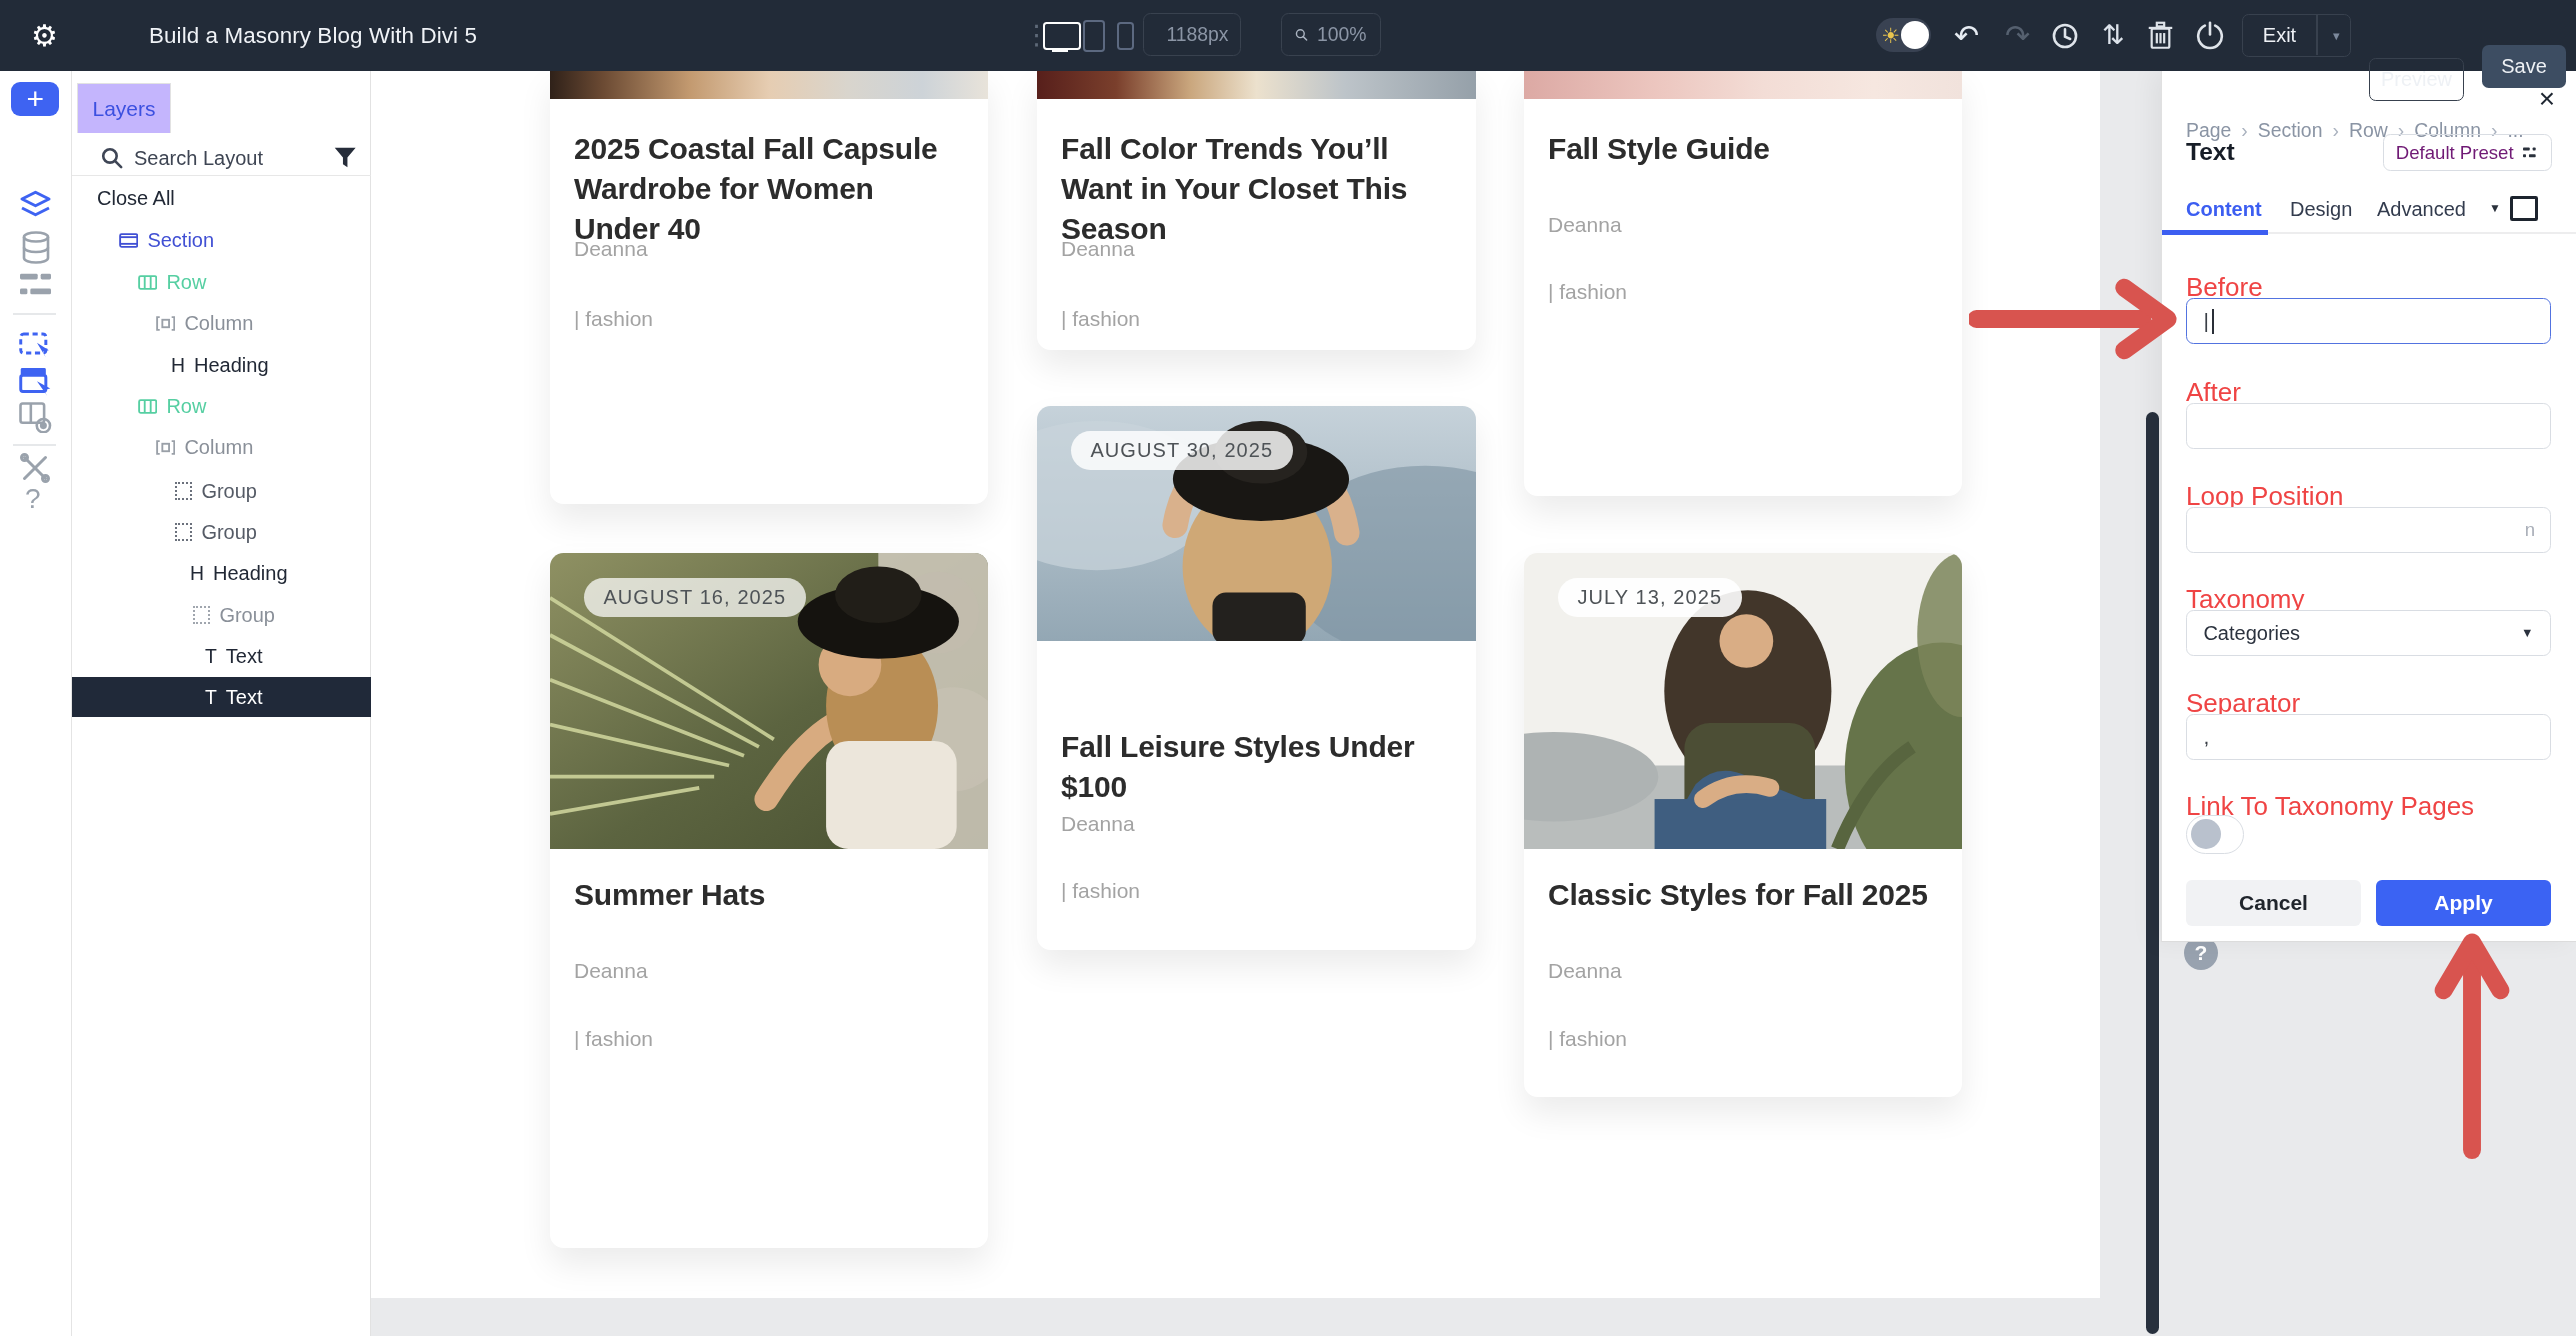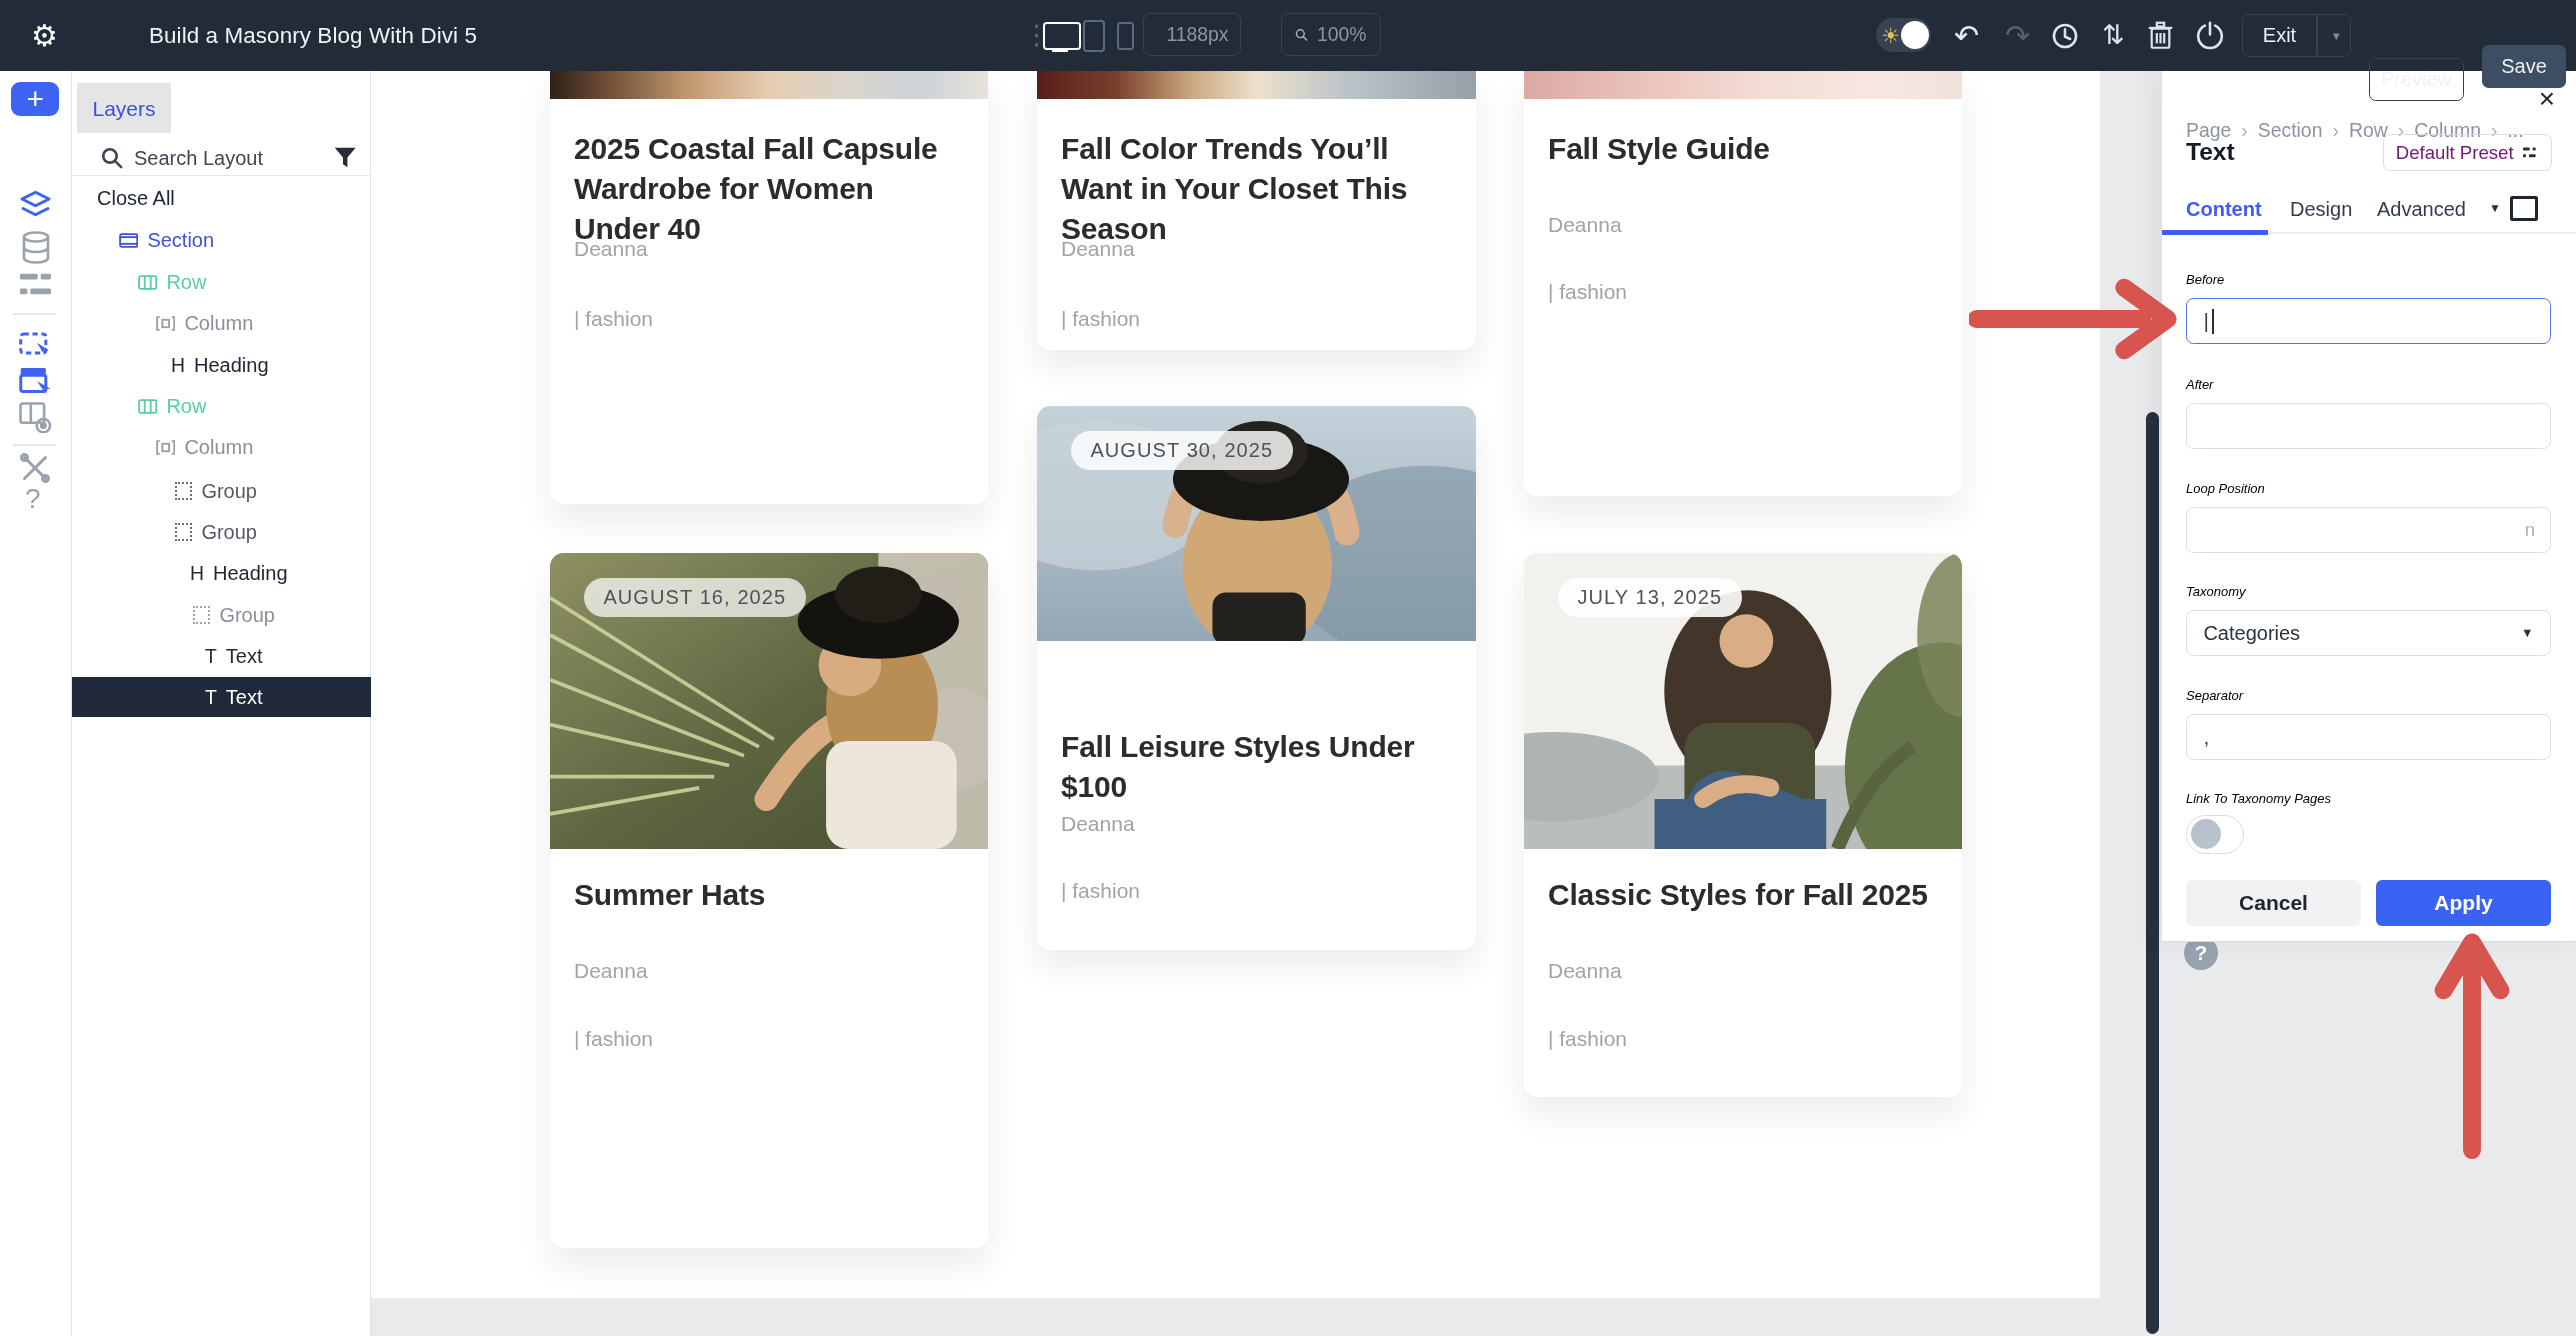--- a/index.html
+++ b/index.html
@@ -16,21 +16,21 @@
   .tb-save{background:#3d4d62;border:none;margin-top:31px;}
   .tb-toggle{position:absolute;left:1876px;top:18px;width:55px;height:34px;background:#394252;border-radius:17px;}
   .tb-toggle .sun{position:absolute;left:5.2px;top:3.7px;font-size:21px;color:#e8c44e;line-height:27px;}
   .tb-toggle .knob{position:absolute;right:2.2px;top:3px;width:28px;height:28px;border-radius:50%;background:#ffffff;}
   
   .rail{position:absolute;left:0;top:71px;width:71px;height:1266px;background:#ffffff;border-right:0.7px solid #e4e4e4;z-index:6;}
   .rail .divider{position:absolute;left:13.4px;width:43px;height:1.5px;background:#e6e8ea;}
   .plus-btn{position:absolute;left:11.2px;top:11.2px;width:48px;height:34px;background:#3e63f2;border-radius:9px;color:#fff;font-size:30px;line-height:33px;text-align:center;font-weight:500;}
   
   .layers{position:absolute;left:71px;top:71px;width:300px;height:1266px;background:#ffffff;border-right:0.7px solid #e2e2e2;box-sizing:border-box;z-index:5;}
-  .layers-tab{position:absolute;left:6px;top:12px;width:92px;height:49px;border:0.7px solid #e2e2e2;border-bottom:none;background:#e5e5e5;color:#3c50e0;font-size:21px;font-weight:500;display:flex;align-items:center;justify-content:center;}
+  .layers-tab{position:absolute;left:6px;top:12px;width:92px;height:49px;border:0.7px solid #e2e2e2;border-bottom:none;background:#c4b5fd;color:#3c50e0;font-size:21px;font-weight:500;display:flex;align-items:center;justify-content:center;}
   .search-row input{position:absolute;left:61px;top:70px;width:172px;height:33px;border:none;outline:none;font-size:20px;color:#3e4553;font-family:"Liberation Sans",sans-serif;background:transparent;}
   .search-row input::placeholder{color:#3e4553;opacity:1;}
   .layers-div{position:absolute;left:0;top:104px;width:300px;height:0.7px;background:#e7e7e7;}
   .trow{position:absolute;left:0;width:300px;height:40px;line-height:40px;font-size:20px;color:#212835;display:flex;align-items:center;box-sizing:border-box;}
   .trow .tlabel{white-space:nowrap;}
   .trow .ticon{display:inline-flex;margin-right:9px;align-items:center;}
   .trow.sel{background:#202939;color:#ffffff;}
   .tletter{font-size:19.4px;font-weight:500;margin-right:9px;}
   .gdot{width:13.4px;height:13.4px;border:2.2px dotted #6b717c;margin-right:9px;}
   .gdot.lite{border-color:#a0a6ae;}
@@ -50,21 +50,21 @@
   .crumbs .sep{color:#aab2bf;}
   .sp-close{position:absolute;right:21px;top:13.4px;font-size:28px;color:#1d2530;line-height:30px;font-weight:500;}
   .sp-title{position:absolute;left:24px;top:67px;font-size:24.6px;font-weight:700;color:#171d27;}
   .preset{position:absolute;right:24px;top:63px;height:37px;border:1.5px solid #d9dde3;border-radius:7.5px;display:flex;align-items:center;gap:9px;padding:0 12px;font-size:18.6px;color:#701a75;box-sizing:border-box;}
   .tab{position:absolute;top:127px;font-size:20px;color:#333c4e;font-weight:500;}
   .tab.active{color:#3c5ef1;font-weight:600;}
   .tab-caret{position:absolute;left:327px;top:130px;font-size:12px;color:#2a313c;}
   .tab-square{position:absolute;left:348px;top:125px;width:22.4px;height:19.4px;border:3px solid #1d242e;border-radius:2.2px;}
   .tab-hr{position:absolute;left:0;top:161px;width:415px;height:1.5px;background:#ededee;}
   .tab-blue{position:absolute;left:0;top:159px;width:106px;height:4.5px;background:#3c5ef1;}
-  .flabel{position:absolute;left:24px;font-size:13px;color:#000000;font-style:italic;}
+  .flabel{position:absolute;left:24px;font-size:26px;color:#ef4444;}
   .finput{position:absolute;left:24px;width:365px;height:46px;border:1.5px solid #d9dde3;border-radius:7.5px;box-sizing:border-box;display:flex;align-items:center;padding:0 16.4px;font-size:21px;color:#3a3f47;background:#fff;}
   .finput.focused{border-color:#5273e0;}
   .finput .suffix{position:absolute;right:15px;color:#a9aeb8;font-size:18.6px;}
   .finput .caretbar{display:inline-block;width:2.2px;height:25px;background:#2a2f38;margin-left:3px;}
   .fselect{font-size:20px;color:#2b323e;}
   .fselect .scaret{position:absolute;right:16.4px;font-size:12.7px;color:#2b323e;}
   .toggle{position:absolute;left:24px;top:744px;width:58px;height:39px;border:1.5px solid #d9dde3;border-radius:19.4px;box-sizing:border-box;background:#fff;}
   .toggle .knob{position:absolute;left:3.7px;top:3px;width:30px;height:30px;border-radius:50%;background:#b9c1cd;}
   .btn{position:absolute;top:809px;width:175px;height:46px;border-radius:6px;display:flex;align-items:center;justify-content:center;font-size:21px;font-weight:600;}
   .btn.cancel{left:24px;background:#f1f2f4;color:#20252c;}

